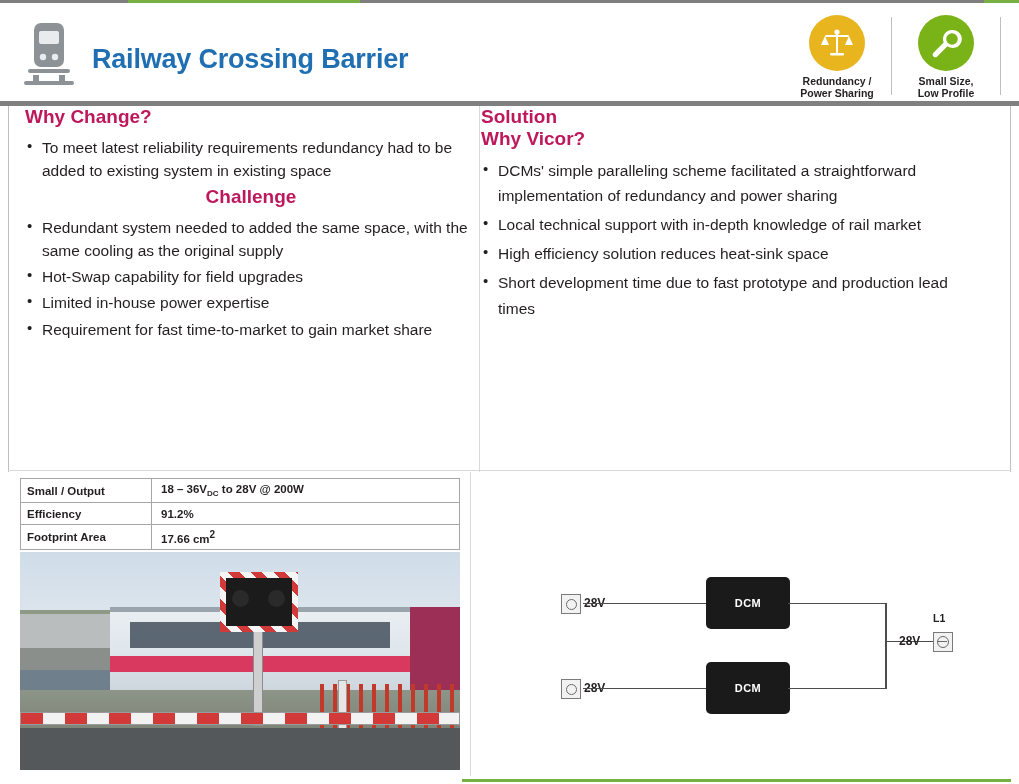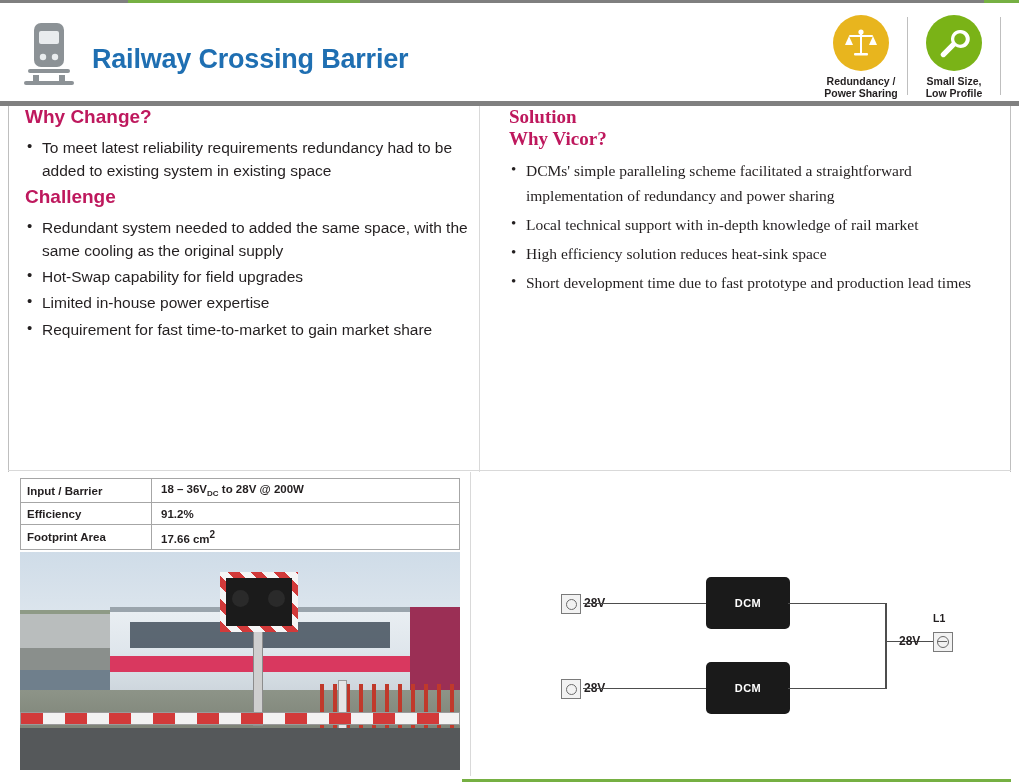--- a/index.html
+++ b/index.html
@@ -63,21 +63,21 @@
     color: #1f6fb2;
     letter-spacing: -0.2px;
   }
 
   .badges {
     position: absolute;
     right: 18px;
     top: 12px;
     display: flex;
     align-items: flex-start;
-    gap: 0;
+    gap: 8px;
   }
   .badge {
     width: 92px;
     text-align: center;
     position: relative;
   }
   .badge .circle {
     width: 56px;
     height: 56px;
     border-radius: 50%;
@@ -116,40 +116,40 @@
     height: 366px;
     border-left: 1px solid #bfbfbf;
     border-right: 1px solid #bfbfbf;
     box-sizing: border-box;
   }
   .col {
     position: absolute;
     top: 0;
   }
   .col-left  { left: 16px;  width: 452px; }
-  .col-right { left: 500px; width: 500px; font-family: Liberation Serif, serif; }
+  .col-right { left: 472px; width: 500px; }
 
   .divider-v {
     position: absolute;
     left: 470px;
     top: 0;
     width: 1px;
     height: 366px;
     background: #d9d9d9;
   }
 
   h2.sec {
     font-size: 19px;
     font-weight: bold;
     margin: 0;
     padding: 0;
     color: #be185d;
   }
   .sec-whychange { margin-top: 12px; }
-  .sec-challenge { margin-top: 26px; }
+  .sec-challenge { margin-top: 26px; text-align: center; }
   .sec-solution  { margin-top: 12px; }
   .sec-whyvicor  { margin-top: 24px; }
 
   ul.bullets {
     list-style: none;
     margin: 8px 0 0 0;
     padding: 0;
   }
   ul.bullets li {
     position: relative;
@@ -479,21 +479,21 @@
     </div>
   </div>
 
   <div class="lower-sep"></div>
 
   <div class="lower">
 
     <table class="spec">
       <tbody>
           <tr>
-        <td class="k">Input / Barrier</td>
+        <td class="k">Small / Output</td>
         <td class="v">18 – 36V<sub class="sub">DC</sub> to  28V @ 200W</td>
       </tr>
       <tr>
         <td class="k">Efficiency</td>
         <td class="v">91.2%</td>
       </tr>
       <tr>
         <td class="k">Footprint Area</td>
         <td class="v">17.66 cm<sup class="sup">2</sup></td>
       </tr>

